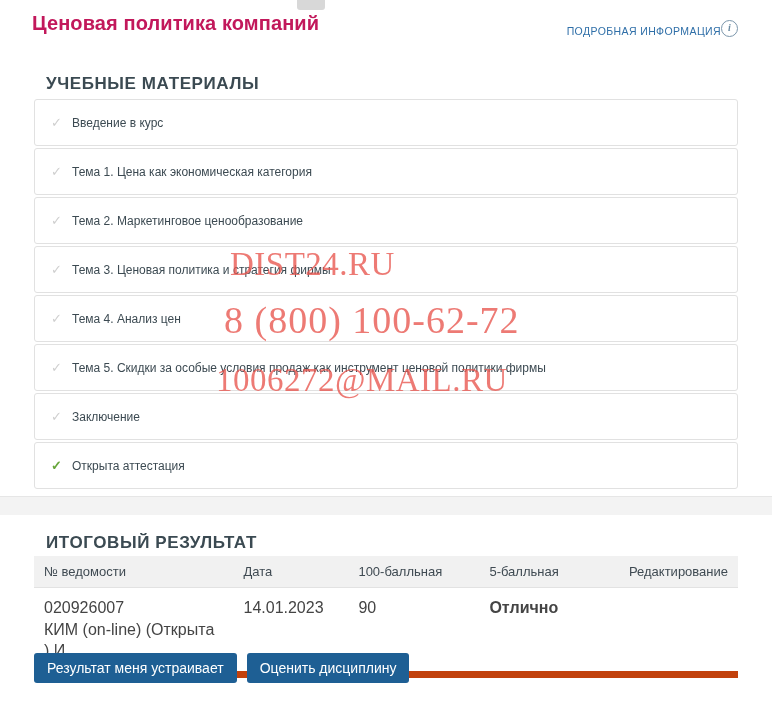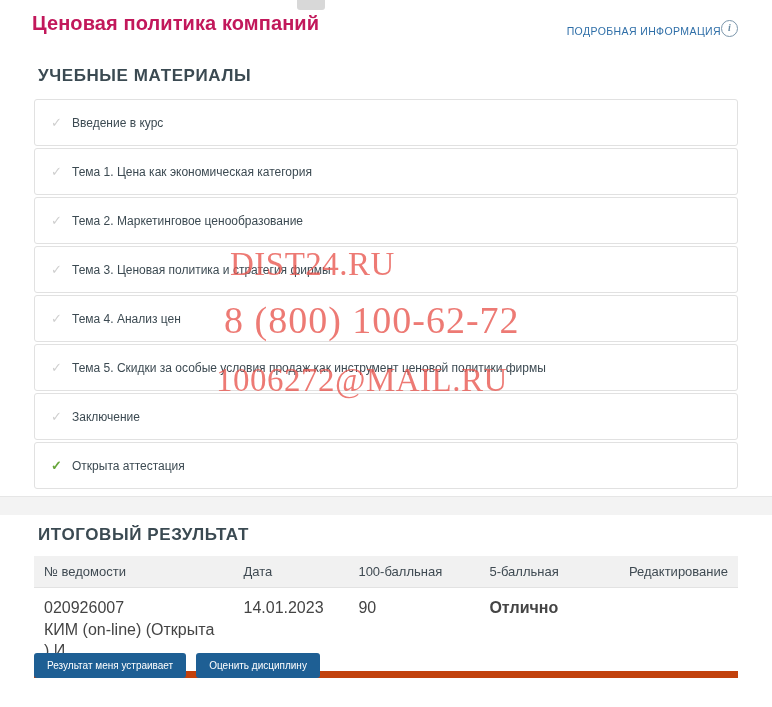--- a/index.html
+++ b/index.html
@@ -75,21 +75,21 @@
     left: 297px;
     top: 0;
     width: 28px;
     height: 10px;
     background: #d8d8d8;
     border-radius: 0 0 3px 3px;
   }
 
   
   .section-heading {
-    margin: 4px;
+    margin: 12px;
     padding: 0 0 0 34px;
     font-size: 17px;
     font-weight: bold;
     letter-spacing: 0.6px;
     color: #3b4a52;
     text-transform: uppercase;
   }
   #materials-heading { position: absolute; left: 0; top: 62px; }
   #result-heading    { position: absolute; left: 0; top: 521px; }
 
@@ -167,21 +167,21 @@
     left: 34px;
     top: 653px;
     display: flex;
     gap: 10px;
   }
   .btn {
     background: #1e5f94;
     color: #ffffff;
     border: none;
     border-radius: 3px;
-    font-size: 10px;
+    font-size: 14px;
     font-family: "Liberation Sans", sans-serif;
     padding: 7px 13px;
     cursor: pointer;
     white-space: nowrap;
   }
 
   
   .bottom-strip {
     position: absolute;
     left: 0;

